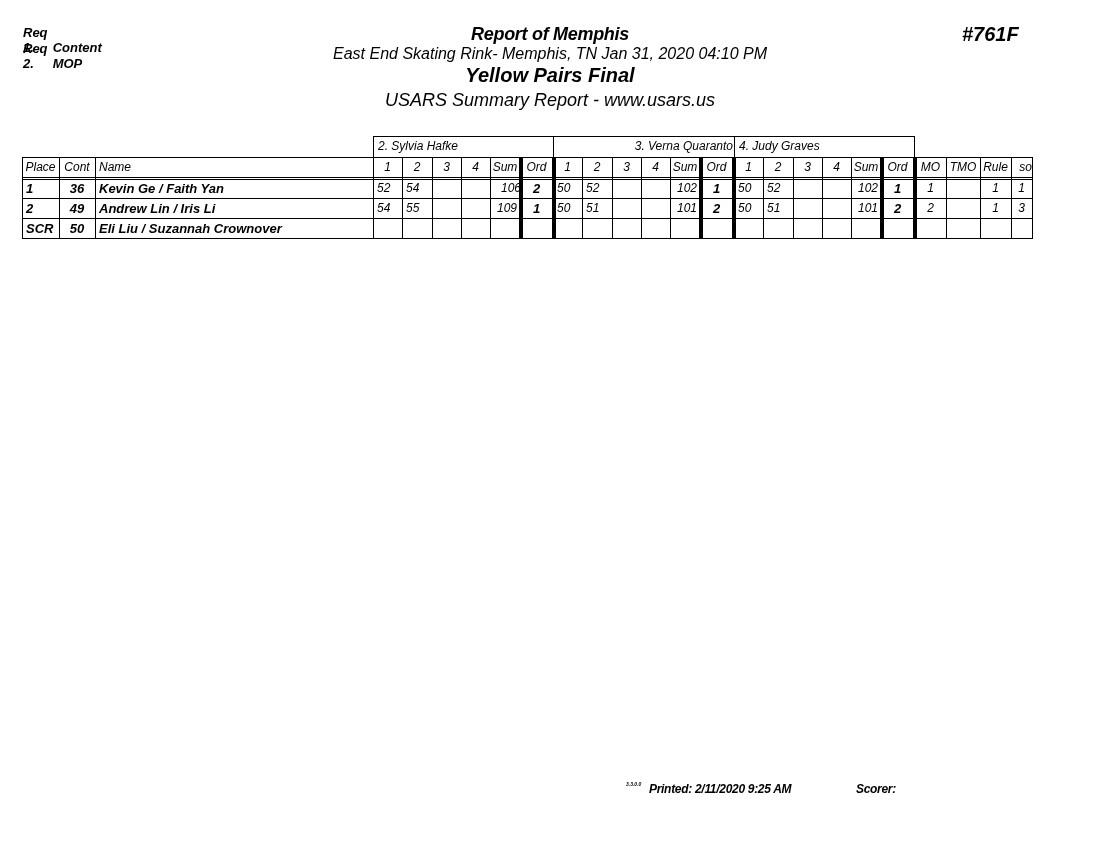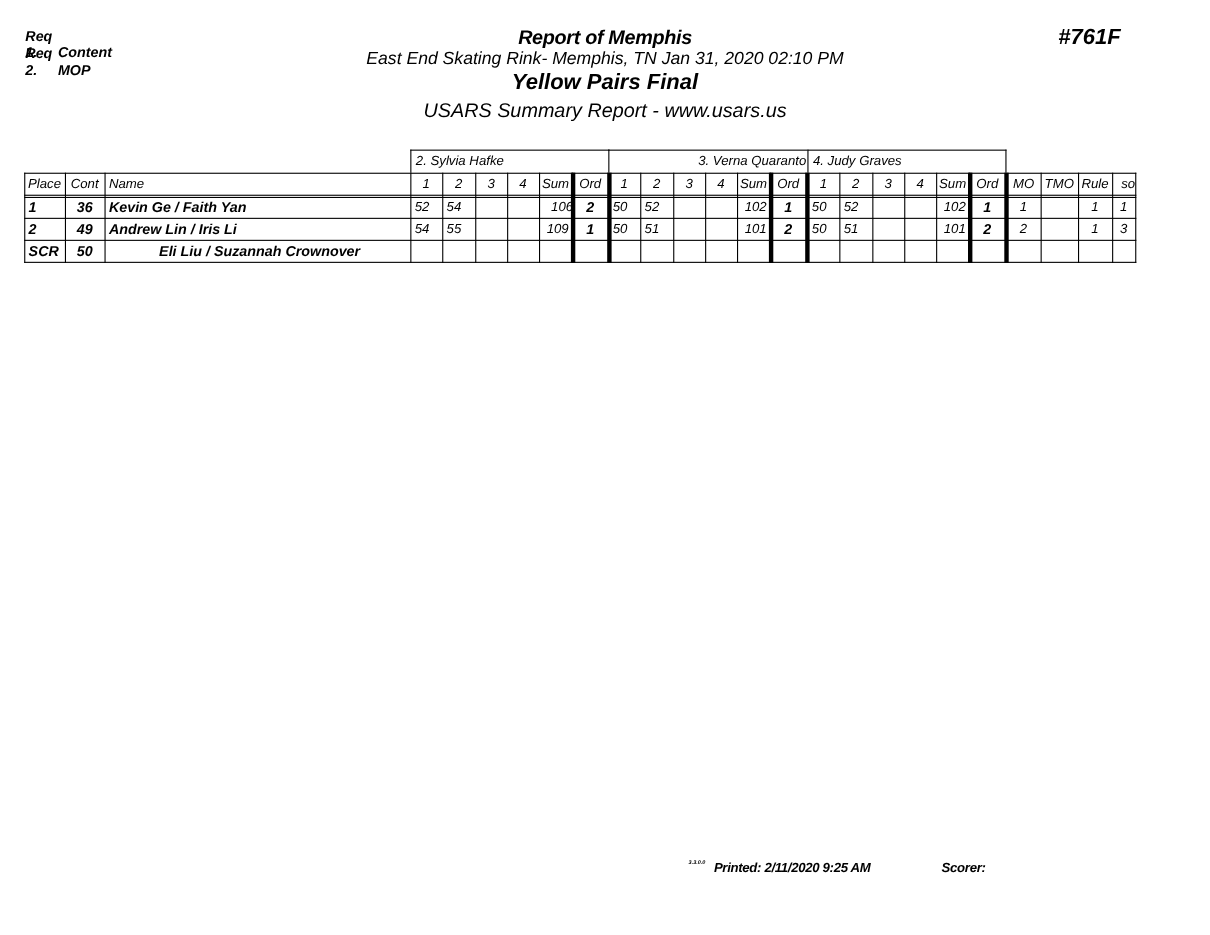--- a/index.html
+++ b/index.html
@@ -41,21 +41,21 @@
   <span>Content</span>
 </div>
 <div class="abs req req2">
   <span class="num">Req  2.</span>
   <span>MOP</span>
 </div>
 
 <div class="abs event-num">#761F</div>
 
 <div class="abs center comp-name">Report of Memphis</div>
-<div class="abs center venue">East End Skating Rink- Memphis, TN  Jan 31, 2020  02:10 PM</div>
+<div class="abs center venue">East End Skating Rink- Memphis, TN  Jan 31, 2020  04:10 PM</div>
 <div class="abs center event-title">Yellow Pairs Final</div>
 <div class="abs center report-title">USARS Summary Report - www.usars.us</div>
 
 <div class="abs grid" id="grid">
     <div class="line" style="left: 351px; top: 0px; width: 181px; height: 1px;"></div>
     <div class="line" style="left: 351px; top: 0px; width: 1px; height: 21px;"></div>
     <div class="cell hdr l" style="left: 352px; top: 1px; width: 179px; height: 18px;">2.  Sylvia Hafke</div>
     <div class="line" style="left: 531px; top: 0px; width: 181px; height: 1px;"></div>
     <div class="line" style="left: 531px; top: 0px; width: 1px; height: 21px;"></div>
     <div class="cell hdr l" style="left: 532px; top: 1px; width: 179px; height: 18px; text-align: right;">3.  Verna Quaranto</div>
@@ -190,18 +190,18 @@
     <div class="cell c" style="left: 989px; top: 83px; width: 21px; height: 19px;"></div>
     <div class="line" style="left: 1010px; top: 21px; width: 1px; height: 82px;"></div>
     <div class="cell bold l" style="left: 0px; top: 43px; width: 37px; height: 19px;">1</div>
     <div class="cell bold c" style="left: 37px; top: 43px; width: 36px; height: 19px;">36</div>
     <div class="cell bold l" style="left: 73px; top: 43px; width: 278px; height: 19px;">Kevin Ge / Faith Yan</div>
     <div class="cell bold l" style="left: 0px; top: 63px; width: 37px; height: 19px;">2</div>
     <div class="cell bold c" style="left: 37px; top: 63px; width: 36px; height: 19px;">49</div>
     <div class="cell bold l" style="left: 73px; top: 63px; width: 278px; height: 19px;">Andrew Lin / Iris Li</div>
     <div class="cell bold l" style="left: 0px; top: 83px; width: 37px; height: 19px;">SCR</div>
     <div class="cell bold c" style="left: 37px; top: 83px; width: 36px; height: 19px;">50</div>
-    <div class="cell bold l" style="left: 73px; top: 83px; width: 278px; height: 19px; text-align: center;">Eli Liu / Suzannah Crownover</div>
+    <div class="cell bold l" style="left: 73px; top: 83px; width: 278px; height: 19px;">Eli Liu / Suzannah Crownover</div>
   </div>
 
 <div class="abs ver">3.3.0.0</div>
 <div class="abs footer printed">Printed: 2/11/2020 9:25 AM</div>
 <div class="abs footer scorer">Scorer:</div>
 
 </body></html>

